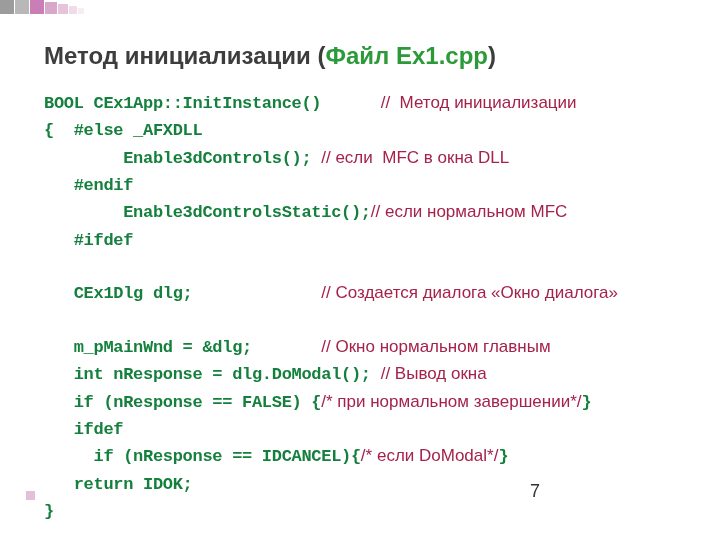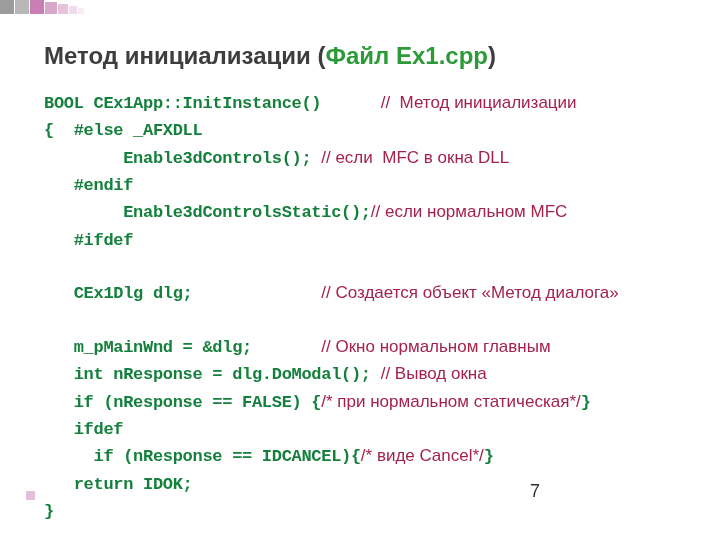--- a/index.html
+++ b/index.html
@@ -78,26 +78,26 @@
     <span>Метод инициализации (</span><span class="green">Файл Ex1.cpp</span><span>)</span>
   </div>
 
   <div class="code-block"><span class="mono">BOOL CEx1App::InitInstance()      </span><span class="comment">//  Метод инициализации</span>
 <span class="mono">{  #else _AFXDLL</span>
 <span class="mono">        Enable3dControls(); </span><span class="comment">// если  MFC в окна DLL</span>
 <span class="mono">   #endif</span>
 <span class="mono">        Enable3dControlsStatic();</span><span class="comment">// если нормальном MFC</span>
 <span class="mono">   #ifdef</span>
 
-<span class="mono">   CEx1Dlg dlg;             </span><span class="comment">// Создается объект «Метод диалога»</span>
+<span class="mono">   CEx1Dlg dlg;             </span><span class="comment">// Создается диалога «Окно диалога»</span>
 
 <span class="mono">   m_pMainWnd = &amp;dlg;       </span><span class="comment">// Окно нормальном главным</span>
 <span class="mono">   int nResponse = dlg.DoModal(); </span><span class="comment">// Вывод окна</span>
-<span class="mono">   if (nResponse == FALSE) {</span><span class="comment">/* при нормальном статическая*/</span><span class="mono">}</span>
+<span class="mono">   if (nResponse == FALSE) {</span><span class="comment">/* при нормальном завершении*/</span><span class="mono">}</span>
 <span class="mono">   ifdef</span>
-<span class="mono">     if (nResponse == IDCANCEL){</span><span class="comment">/* виде Cancel*/</span><span class="mono">}</span>
+<span class="mono">     if (nResponse == IDCANCEL){</span><span class="comment">/* если DoModal*/</span><span class="mono">}</span>
 <span class="mono">   return IDOK;</span>
 <span class="mono">}</span></div>
 
   <div class="bullet"></div>
   <div class="page-num">7</div>
 
 </div>
 
 </body></html>

